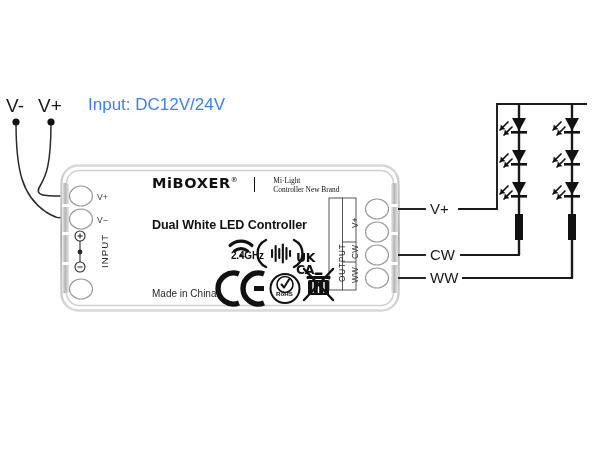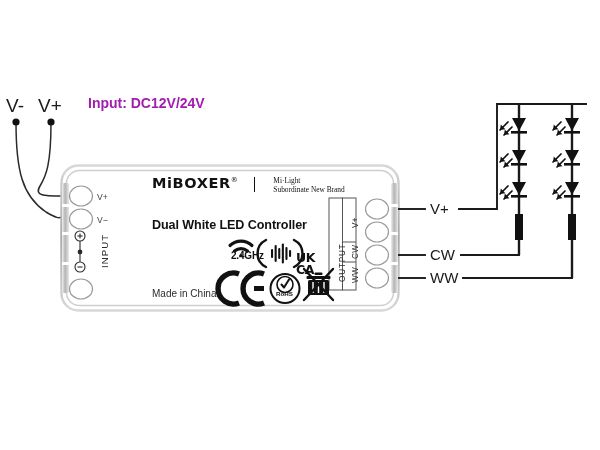--- a/index.html
+++ b/index.html
@@ -12,21 +12,21 @@
     position:relative;
     color:#1a1a1a;
   }
   #stage{position:absolute;left:0;top:0;width:600px;height:450px;}
   #svgroot{position:absolute;left:0;top:0;width:600px;height:450px;}
 
   
   .lbl{position:absolute;white-space:nowrap;line-height:1;}
 
   .term-label{font-size:19px;font-weight:400;color:#1a1a1a;letter-spacing:.2px;}
-  .input-heading{font-size:14px;font-weight:700;color:#a21caf;}
+  .input-heading{font-size:17px;font-weight:400;color:#3b82f6;}
 
   .out-wire-label{font-size:15px;color:#1a1a1a;}
 
   
   .brandrow{position:absolute;left:152px;top:176px;display:flex;align-items:flex-start;gap:15px;}
   .brand{font-family:"DejaVu Sans", sans-serif;font-size:14.5px;font-weight:700;letter-spacing:.6px;color:#111;line-height:1;}
   .brand-sup{font-size:7px;vertical-align:super;font-weight:400;}
   .brand-div{width:1px;align-self:stretch;background:#111;margin:1px 3px 0 1px;height:15px;}
   .sub-brand{font-family:"Liberation Serif", serif;font-size:7.4px;font-weight:400;color:#111;line-height:1.28;}
 
@@ -273,21 +273,21 @@
 
   <div class="lbl term-label" style="left:6px;top:96px;">V-</div>
   <div class="lbl term-label" style="left:38px;top:96px;">V+</div>
   <div class="lbl input-heading" style="left:88px;top:96px;">Input: DC12V/24V</div>
 
   <div class="brandrow">
     <div class="brand"><span>MiBOXER</span><span class="brand-sup">®</span></div>
     <div class="brand-div"></div>
     <div>
       <div class="sub-brand">Mi·Light</div>
-      <div class="sub-brand">Subordinate New Brand</div>
+      <div class="sub-brand">Controller New Brand</div>
     </div>
   </div>
 
   <div class="dev-title">Dual White LED Controller</div>
 
   <div class="made">Made in China</div>
 
   <div class="ghz">2.4GHz</div>
   <div class="ukca">
     <div>UK</div>

